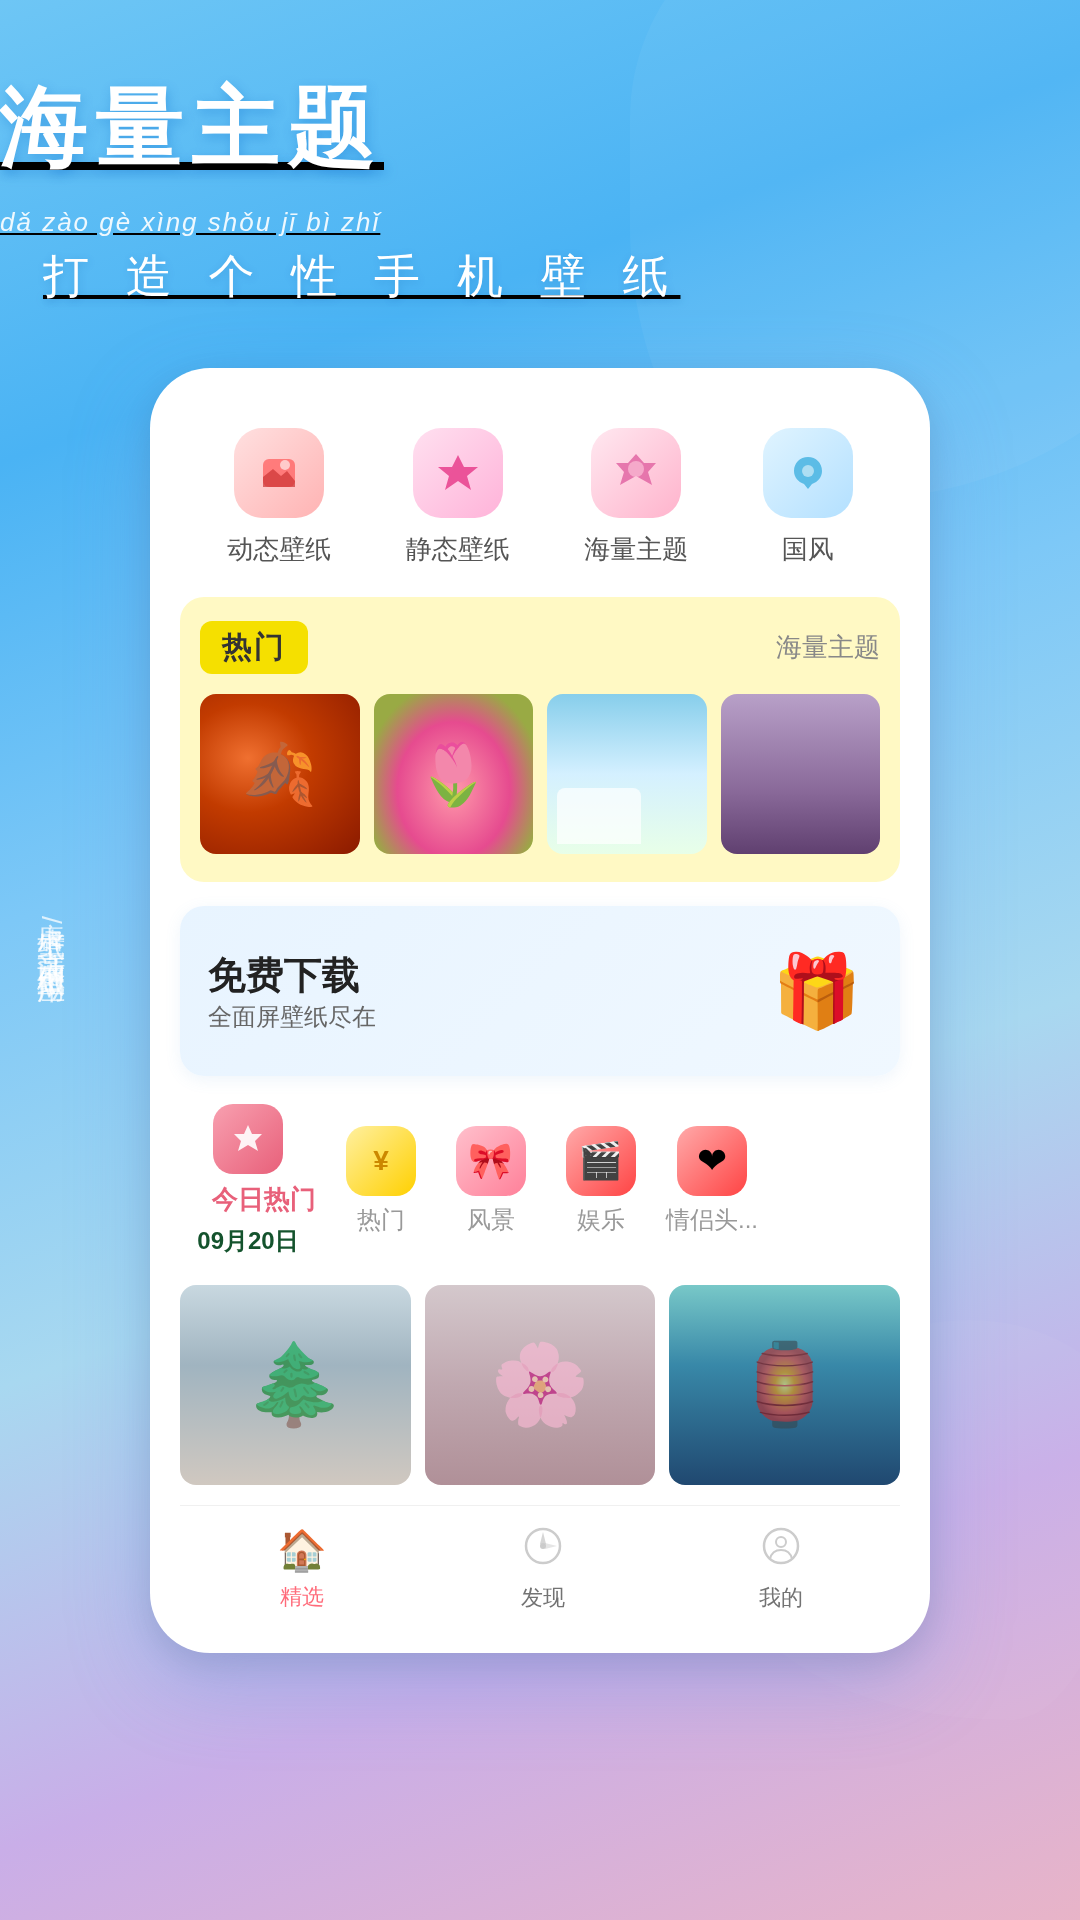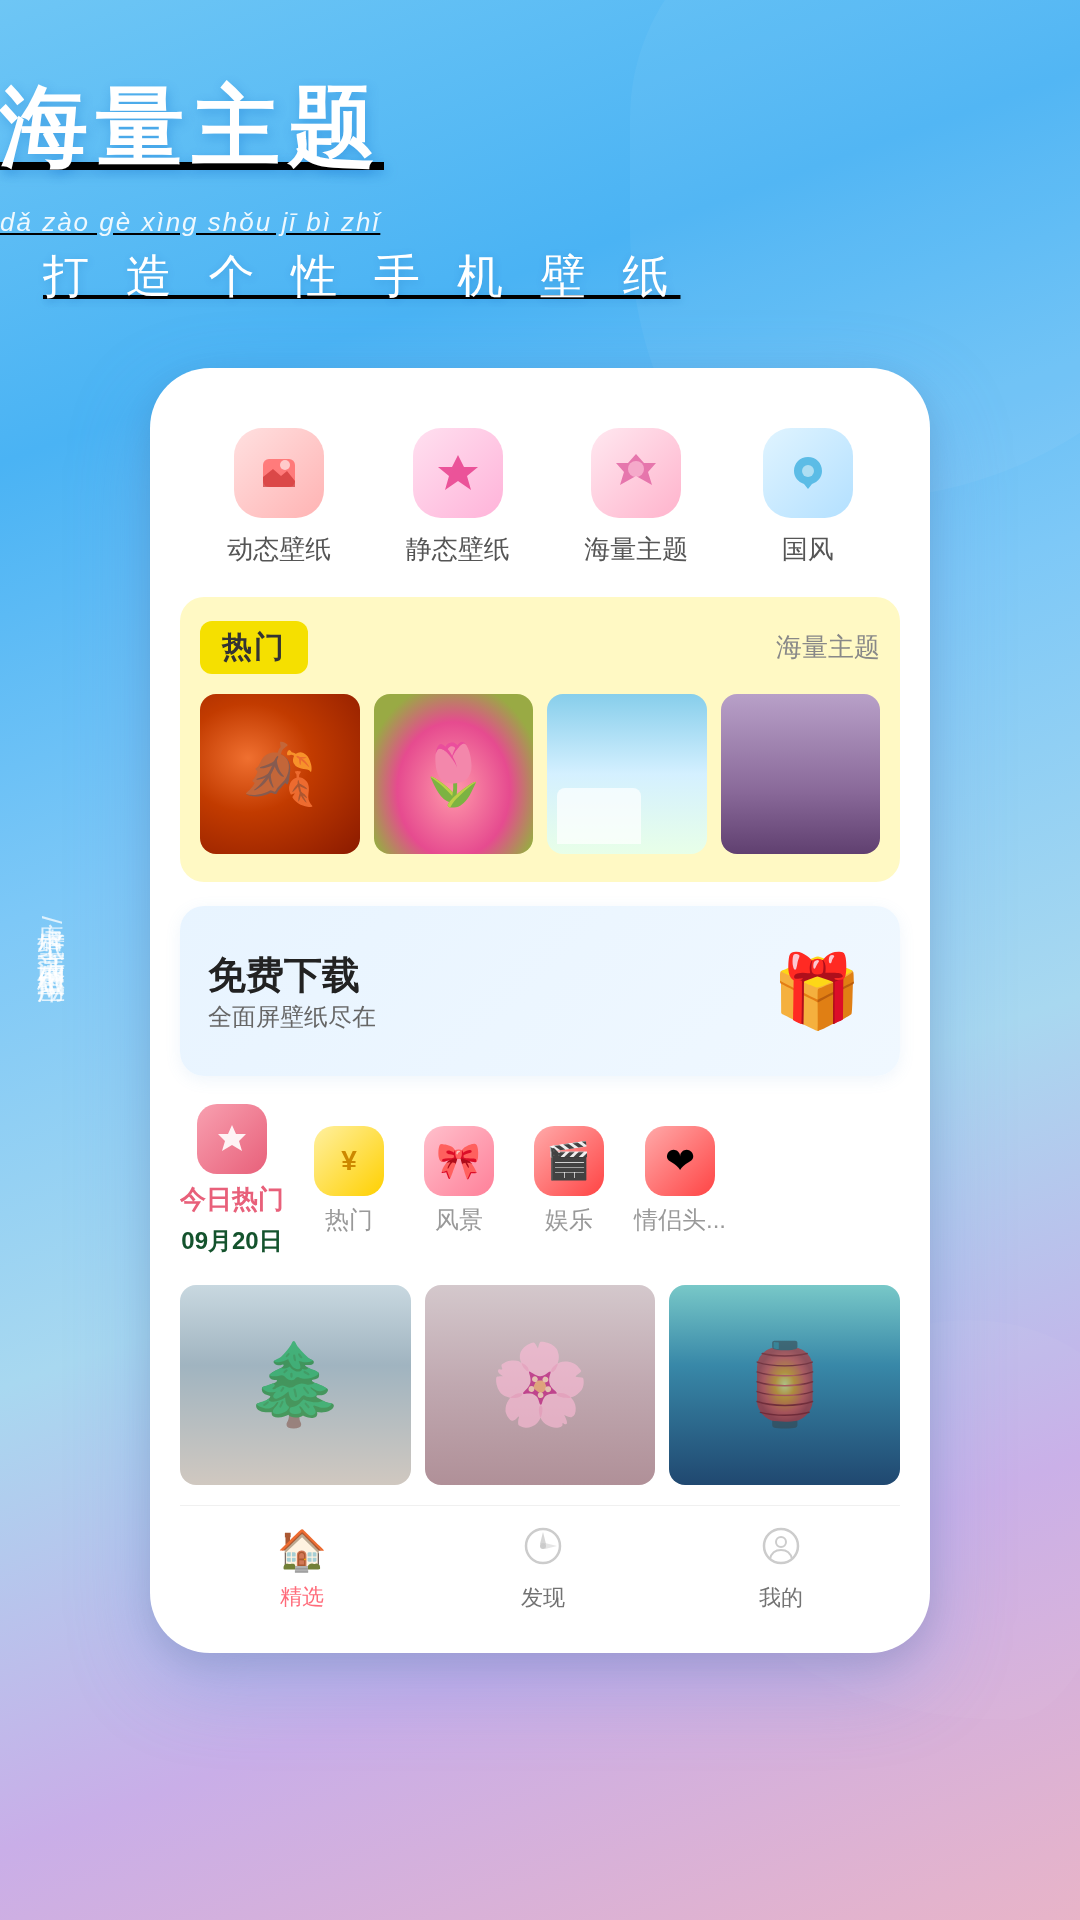--- a/index.html
+++ b/index.html
@@ -229,20 +229,21 @@
     }
     .date-tab-label.active {
       color: #14532d;
       font-weight: 700;
     }
     .date-main-label {
       font-size: 26px;
       color: #e8607a;
       font-weight: 700;
       text-align: right;
+      margin-left: 32px;
     }
 
     
     .bottom-grid {
       display: flex;
       gap: 14px;
       margin-bottom: 0;
     }
     .bottom-img {
       flex: 1;

